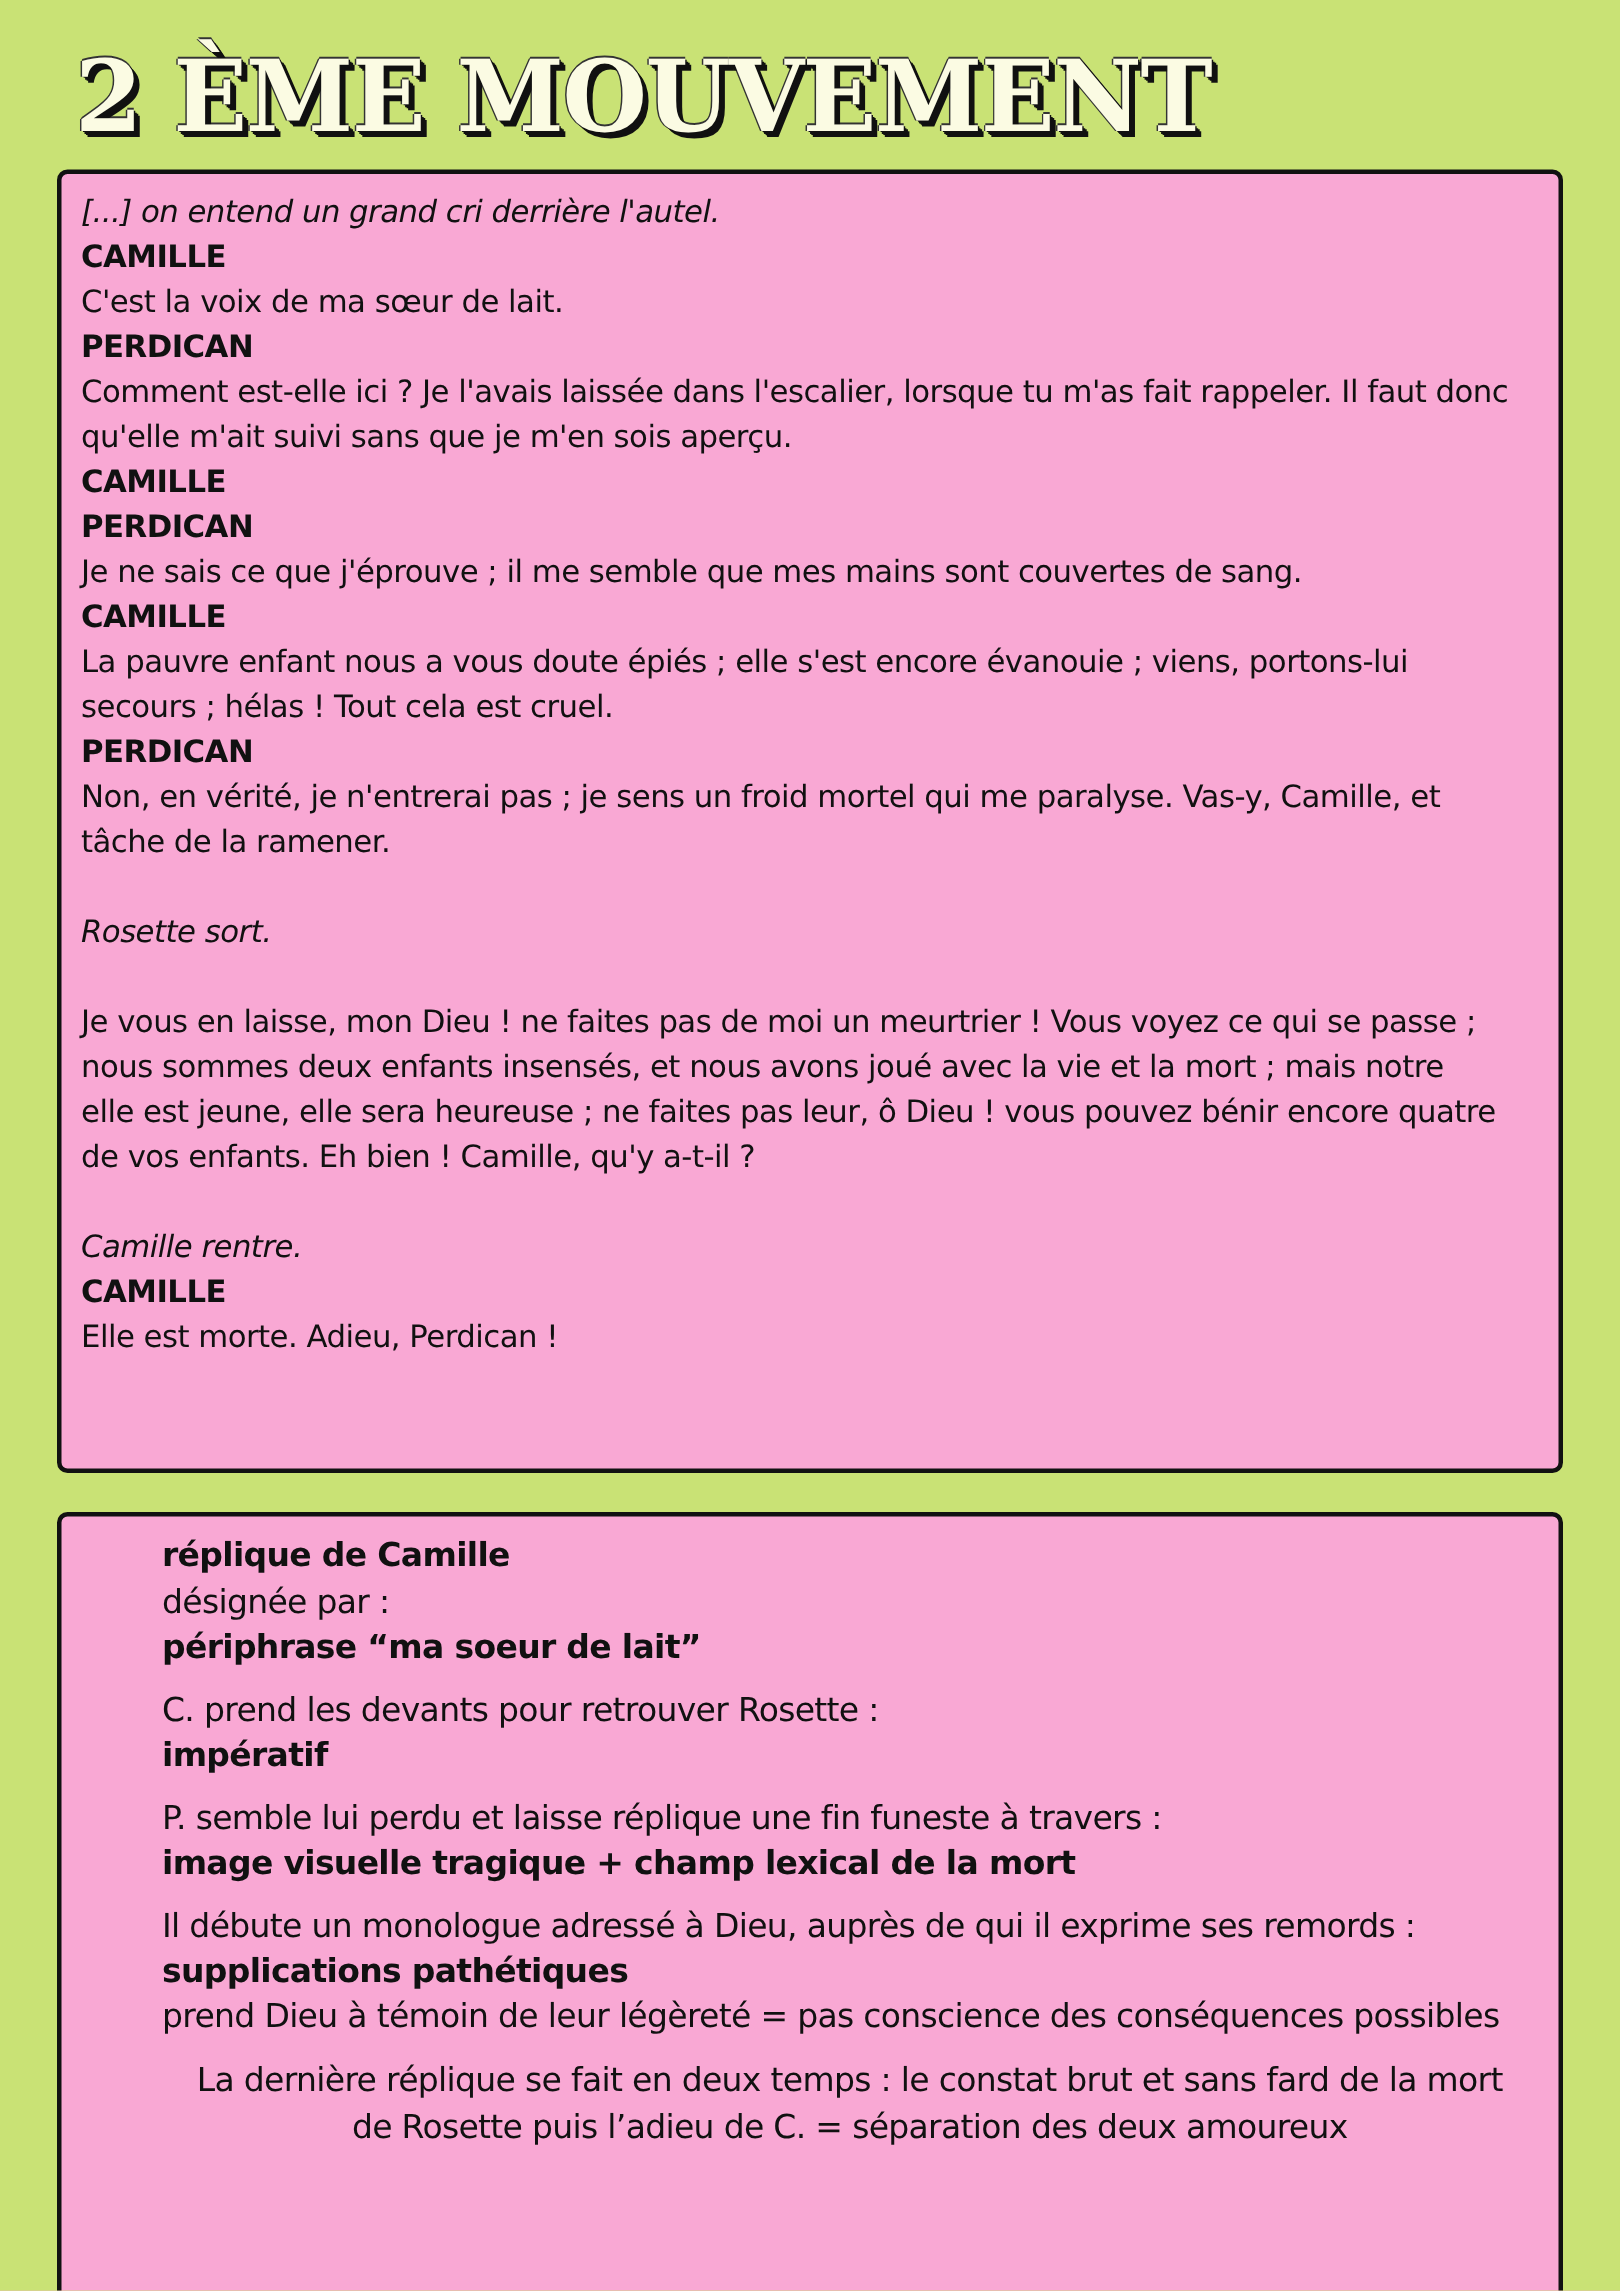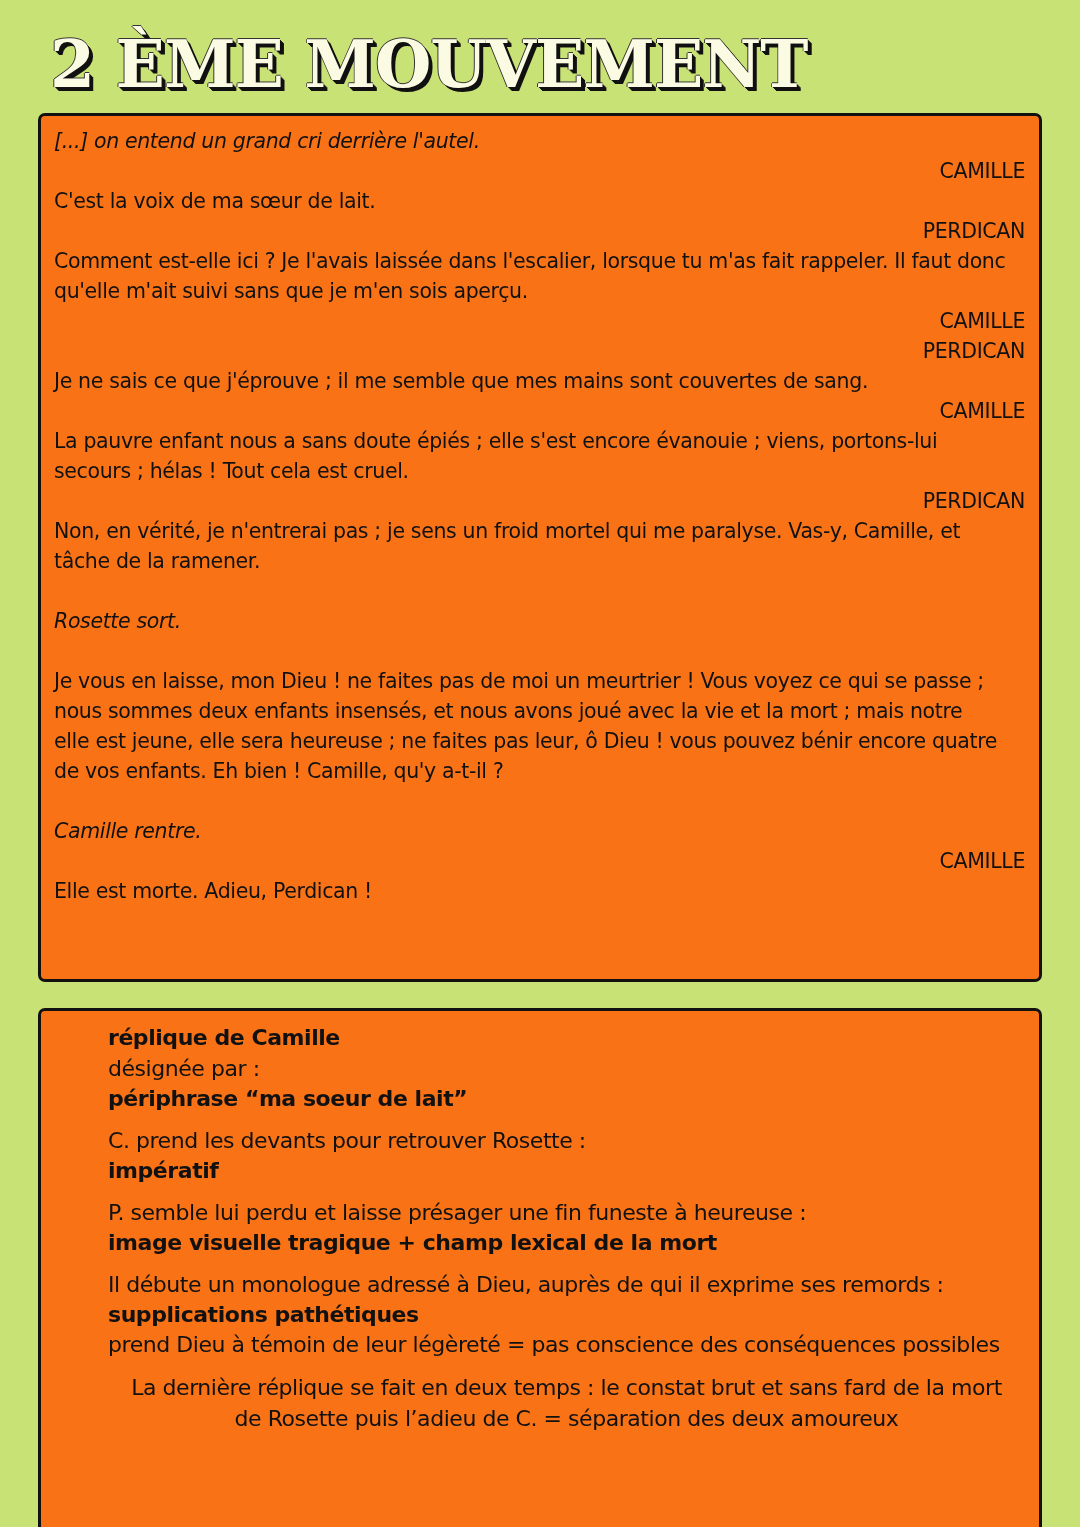--- a/index.html
+++ b/index.html
@@ -32,42 +32,42 @@
         -1px 0 0 #333,
         0 -1px 0 #333;
       white-space: nowrap;
       transform: scaleX(0.98);
       transform-origin: left top;
     }
     .box {
       position: absolute;
       left: 38px;
       width: 1004px;
-      background: #f97316;
+      background: #f9a8d4;
       border: 3px solid #111;
       border-radius: 7px;
     }
     .box1 {
       top: 113px;
       height: 869px;
       padding: 10px 14px 0 13px;
     }
     .box2 {
       top: 1008px;
       height: 609px;
       padding: 12px 14px 0 67px;
     }
     .play-line {
       font-size: 20.5px;
       line-height: 30px;
       letter-spacing: -0.35px;
       white-space: pre-wrap;
     }
     .play-line.stage { font-style: italic; }
-    .play-line.speaker { font-weight: normal; text-align: right; }
+    .play-line.speaker { font-weight: bold; }
     .play-line.blank { height: 30px; }
 
     .note {
       margin-bottom: 12px;
     }
     .note-line {
       font-size: 22px;
       line-height: 30px;
       letter-spacing: -0.45px;
     }
@@ -83,21 +83,21 @@
   <div class="play-line stage">[...] on entend un grand cri derrière l'autel.</div>
   <div class="play-line speaker">CAMILLE</div>
   <div class="play-line">C'est la voix de ma sœur de lait.</div>
   <div class="play-line speaker">PERDICAN</div>
   <div class="play-line">Comment est-elle ici ? Je l'avais laissée dans l'escalier, lorsque tu m'as fait rappeler. Il faut donc</div>
   <div class="play-line">qu'elle m'ait suivi sans que je m'en sois aperçu.</div>
   <div class="play-line speaker">CAMILLE</div>
   <div class="play-line speaker">PERDICAN</div>
   <div class="play-line">Je ne sais ce que j'éprouve ; il me semble que mes mains sont couvertes de sang.</div>
   <div class="play-line speaker">CAMILLE</div>
-  <div class="play-line">La pauvre enfant nous a sans doute épiés ; elle s'est encore évanouie ; viens, portons-lui</div>
+  <div class="play-line">La pauvre enfant nous a vous doute épiés ; elle s'est encore évanouie ; viens, portons-lui</div>
   <div class="play-line">secours ; hélas ! Tout cela est cruel.</div>
   <div class="play-line speaker">PERDICAN</div>
   <div class="play-line">Non, en vérité, je n'entrerai pas ; je sens un froid mortel qui me paralyse. Vas-y, Camille, et</div>
   <div class="play-line">tâche de la ramener.</div>
   <div class="play-line blank"></div>
   <div class="play-line stage">Rosette sort.</div>
   <div class="play-line blank"></div>
   <div class="play-line">Je vous en laisse, mon Dieu ! ne faites pas de moi un meurtrier ! Vous voyez ce qui se passe ;</div>
   <div class="play-line">nous sommes deux enfants insensés, et nous avons joué avec la vie et la mort ; mais notre</div>
   <div class="play-line">elle est jeune, elle sera heureuse ; ne faites pas leur, ô Dieu ! vous pouvez bénir encore quatre</div>
@@ -112,21 +112,21 @@
   <div class="note">
     <div class="note-line bold">réplique de Camille</div>
     <div class="note-line tight">désignée par :</div>
     <div class="note-line bold">périphrase “ma soeur de lait”</div>
   </div>
   <div class="note">
     <div class="note-line">C. prend les devants pour retrouver Rosette :</div>
     <div class="note-line bold">impératif</div>
   </div>
   <div class="note" style="margin-top:6px;">
-    <div class="note-line">P. semble lui perdu et laisse présager une fin funeste à heureuse :</div>
+    <div class="note-line">P. semble lui perdu et laisse réplique une fin funeste à travers :</div>
     <div class="note-line bold">image visuelle tragique + champ lexical de la mort</div>
   </div>
   <div class="note" style="margin-top:10px;">
     <div class="note-line">Il débute un monologue adressé à Dieu, auprès de qui il exprime ses remords :</div>
     <div class="note-line bold">supplications pathétiques</div>
     <div class="note-line">prend Dieu à témoin de leur légèreté = pas conscience des conséquences possibles</div>
   </div>
   <div class="note" style="margin-top:10px;text-align:center;">
     <div class="note-line tight">La dernière réplique se fait en deux temps : le constat brut et sans fard de la mort</div>
     <div class="note-line tight">de Rosette puis l’adieu de C. = séparation des deux amoureux</div>

